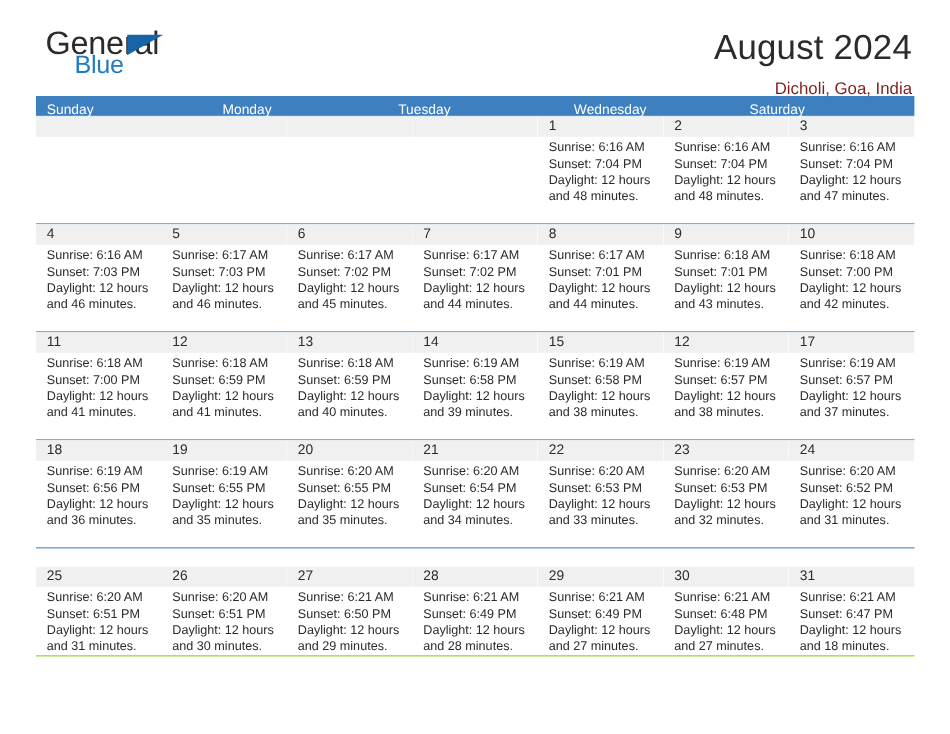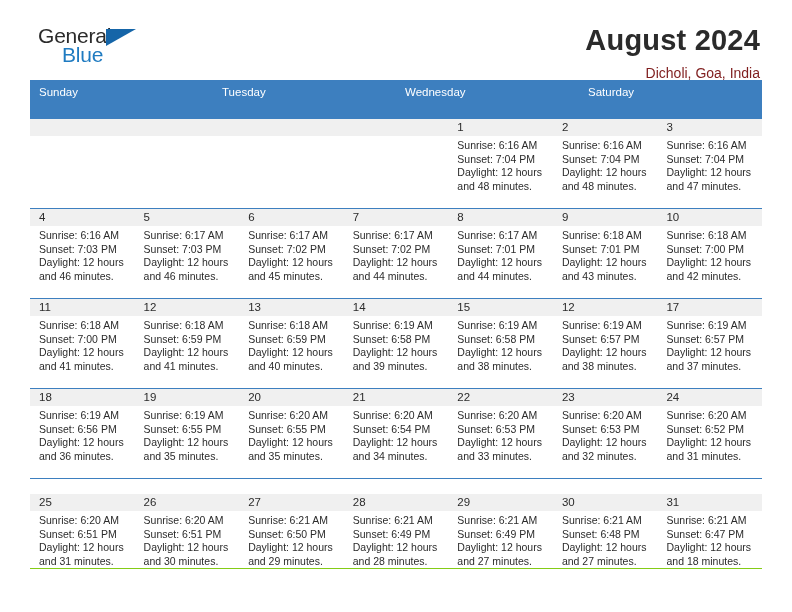--- a/index.html
+++ b/index.html
@@ -34,21 +34,21 @@
   .brand {
     position: relative;
     width: 120px;
     height: 48px;
     flex: none;
   }
   .brand-general {
     position: absolute;
     left: 8px;
     top: 0px;
-    font-size: 21px;
+    font-size: 27px;
     line-height: 24px;
     color: #2b2b2b;
     letter-spacing: -0.2px;
     text-align: right;
   }
   .brand-blue {
     position: absolute;
     left: 32px;
     top: 19px;
     font-size: 21px;
@@ -66,21 +66,21 @@
     border-bottom: 17px solid transparent;
   }
 
   .title-block {
     text-align: right;
     padding-right: 2px;
   }
   .cal-title {
     font-size: 29px;
     line-height: 33px;
-    font-weight: bold;
+    font-weight: normal;
     color: #2b2b2b;
     margin: 0;
     letter-spacing: 0.2px;
   }
   .cal-subtitle {
     font-size: 14px;
     line-height: 20px;
     color: #7f1d1d;
     margin: 6px 0 0 0;
   }
@@ -94,21 +94,21 @@
     display: flex;
     background: #3d7fbf;
   }
   .weekday {
     flex: 1 1 0;
     box-sizing: border-box;
     padding: 5px 0 5px 9px;
     color: #ffffff;
     font-size: 11.5px;
     line-height: 14px;
-    height: 38px;
+    height: 16px;
   }
 
   .week {
     display: flex;
     border-top: 1px solid #3d7fbf;
     height: 89px;
   }
   .week:last-child {
     border-bottom: 1px solid #84cc16;
     align-items: flex-end;
@@ -156,20 +156,21 @@
     <div class="title-block">
       <h1 class="cal-title">August 2024</h1>
       <p class="cal-subtitle">Dicholi, Goa, India</p>
     </div>
   </div>
 
   <div class="calendar">
 
     <div class="weekdays">
       <div class="weekday">Sunday</div>
+      <div class="weekday">Monday</div>
       <div class="weekday">Tuesday</div>
       <div class="weekday">Wednesday</div>
       <div class="weekday">Saturday</div>
     </div>
 
     <div id="weeks-container">
         <div class="week">
           <div class="day empty">
             <div class="daynum-strip"></div>
             <div class="info">

